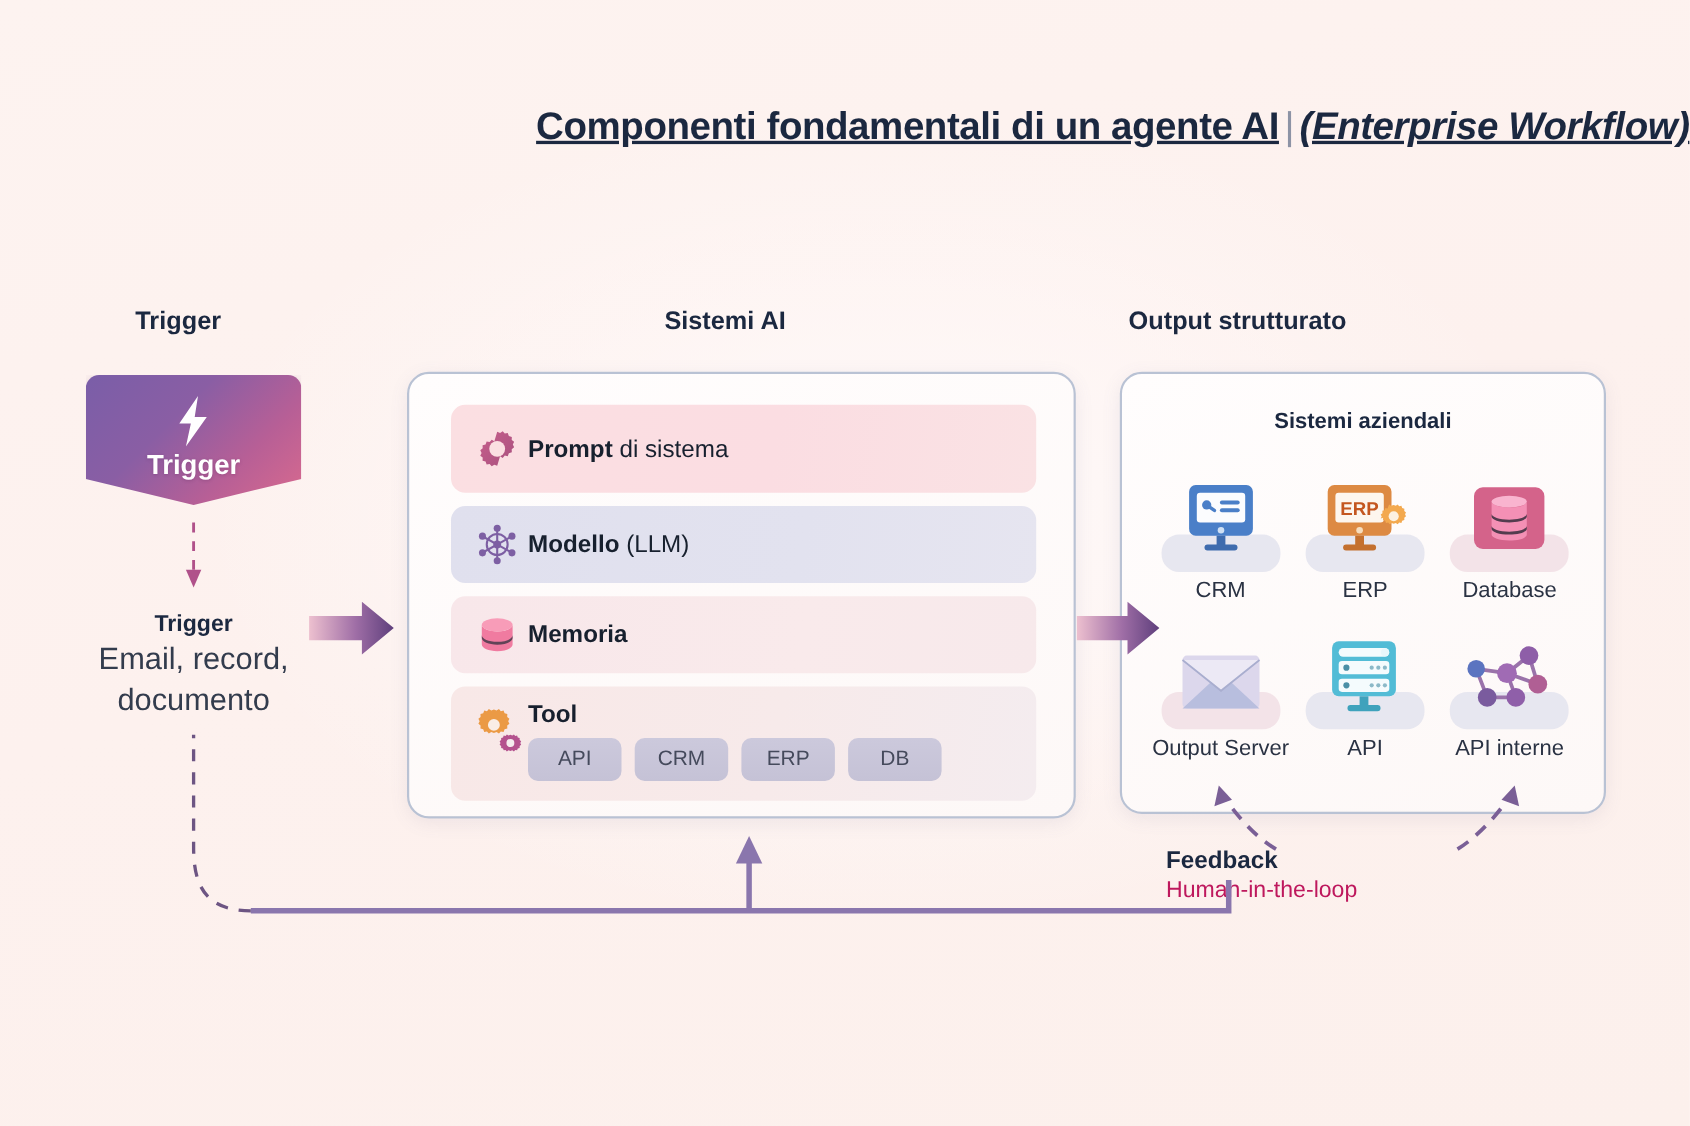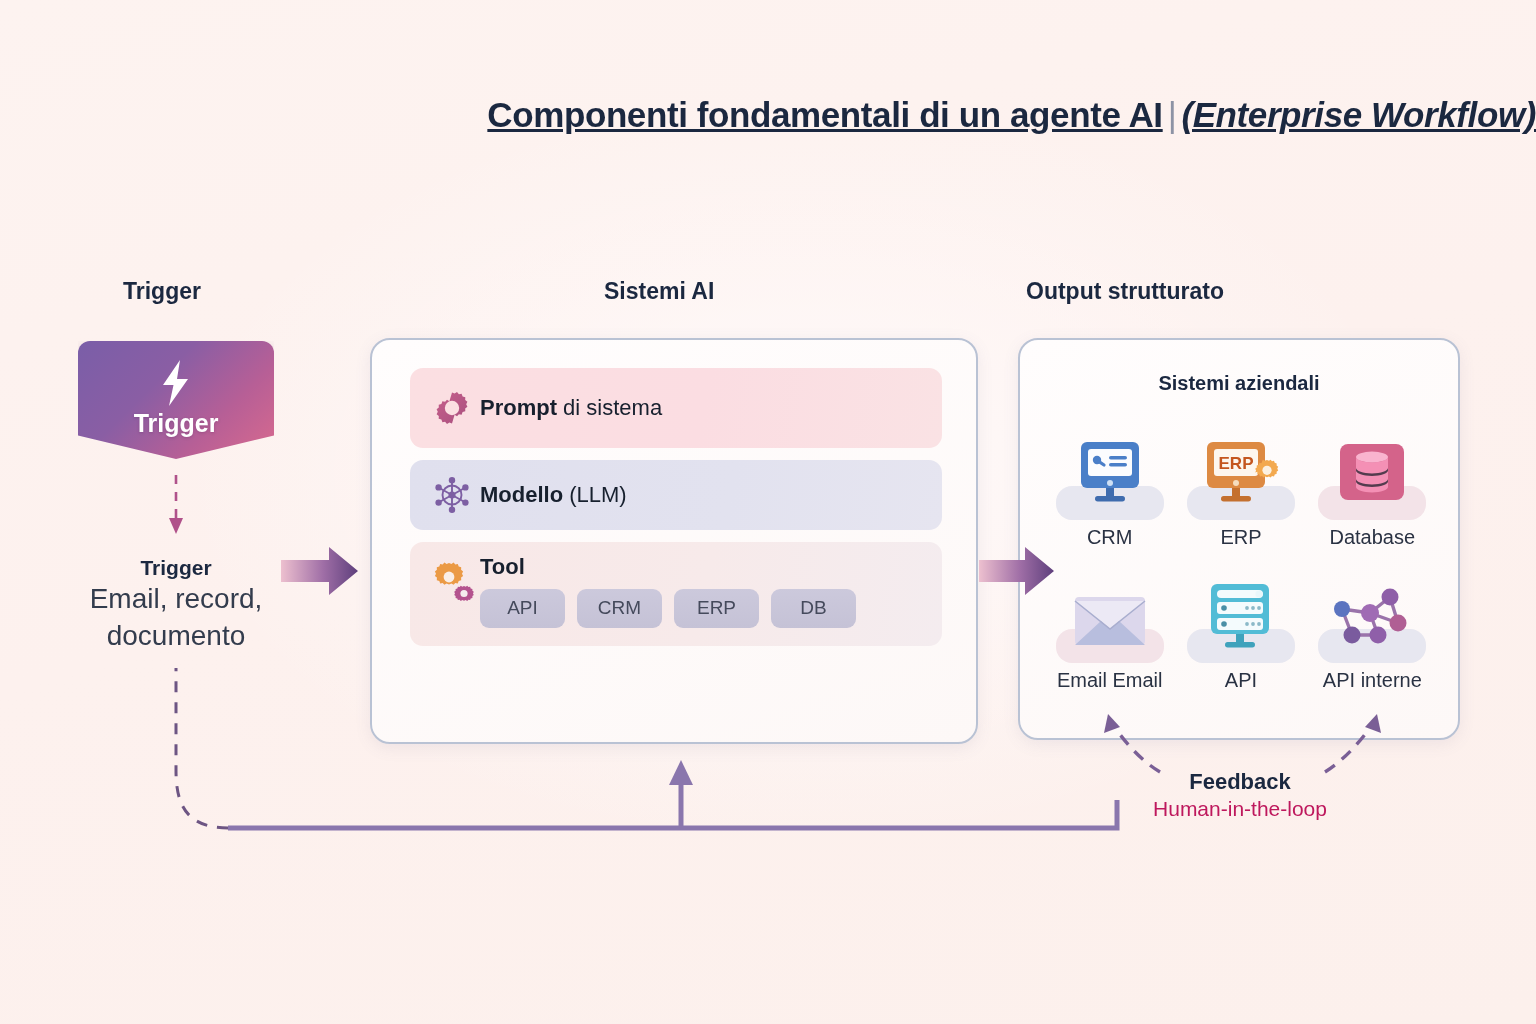--- a/index.html
+++ b/index.html
@@ -220,21 +220,21 @@
     margin-top: 2px;
     white-space: nowrap;
   }
 
   
   .feedback {
     position: absolute;
     top: 768px;
     left: 1060px;
     width: 360px;
-    text-align: center;
+    text-align: left;
     line-height: 1.28;
   }
   .feedback .fb-title {
     font-size: 22px;
     font-weight: bold;
     color: #1b2840;
   }
   .feedback .fb-sub {
     font-size: 21px;
     color: #be185d;
@@ -313,20 +313,34 @@
             <circle cx="6.6" cy="27.6" r="3.2"></circle>
               <circle cx="33.4" cy="27.6" r="3.2"></circle>
           </g>
         </svg>
       </div>
       <div class="row-label">
         <b>Modello</b><span> (LLM)</span>
       </div>
     </div>
 
+    <div class="agent-row" id="row-memoria">
+      <div class="row-icon">
+        <svg width="40" height="40" viewBox="0 0 40 40">
+          <g>
+            <path d="M6 11c0 3.3 6.3 6 14 6s14-2.7 14-6v18c0 3.3-6.3 6-14 6S6 32.3 6 29z" fill="#f07ba0"></path>
+            <ellipse cx="20" cy="11" rx="14" ry="6" fill="#f89cb8"></ellipse>
+            <path d="M6 20.5c0 3.3 6.3 6 14 6s14-2.7 14-6v2.6c0 3.3-6.3 6-14 6s-14-2.7-14-6z" fill="#33303f" opacity="0.75"></path>
+          </g>
+        </svg>
+      </div>
+      <div class="row-label">
+        <b>Memoria</b><span></span>
+      </div>
+    </div>
 
     <div class="agent-row" id="row-tool">
       <div class="row-icon">
         <svg width="46" height="46" viewBox="0 0 46 46">
           <path fill="#eb9a45" d="M17 3l2.4 1 2.2-1.4 1.7 1.9 2.5-.5.9 2.5 2.5.7-.1 2.6 2 1.6-1.1 2.3 1.1 2.3-2 1.6.1 2.6-2.5.7-.9 2.5-2.5-.5-1.7 1.9-2.2-1.4-2.4 1-2.4-1-2.2 1.4-1.7-1.9-2.5.5-.9-2.5-2.5-.7.1-2.6-2-1.6 1.1-2.3-1.1-2.3 2-1.6-.1-2.6 2.5-.7.9-2.5 2.5.5 1.7-1.9 2.2 1.4z"></path>
           <circle cx="17" cy="17" r="5.4" fill="#faeee6"></circle>
           <path fill="#b4528e" d="M32 26l1.7.7 1.5-1 1.2 1.3 1.7-.3.6 1.7 1.7.5v1.8l1.4 1.1-.8 1.6.8 1.6-1.4 1.1v1.8l-1.7.5-.6 1.7-1.7-.3-1.2 1.3-1.5-1-1.7.7-1.7-.7-1.5 1-1.2-1.3-1.7.3-.6-1.7-1.7-.5v-1.8l-1.4-1.1.8-1.6-.8-1.6 1.4-1.1v-1.8l1.7-.5.6-1.7 1.7.3 1.2-1.3 1.5 1z"></path>
           <circle cx="32" cy="33.5" r="3.6" fill="#f5ecee"></circle>
         </svg>
       </div>
@@ -415,21 +429,21 @@
         <div class="out-shadow pinkish"></div>
         <div class="out-icon">
           <svg width="86" height="66" viewBox="0 0 86 66">
             <rect x="8" y="8" width="70" height="48" rx="4" fill="#dcd7ec"></rect>
             <path d="M8 12 L43 40 L78 12 Z" fill="#ece9f5"></path>
             <path d="M8 56 L34 32 L43 40 L52 32 L78 56 Z" fill="#b8bede"></path>
             <path d="M8 12 L43 40 L78 12" fill="none" stroke="#a9aecf" stroke-width="1.6"></path>
           </svg>
         </div>
       </div>
-      <div class="out-label">Email Email</div>
+      <div class="out-label">Output Server</div>
     </div>
 
     <div class="out-cell">
       <div class="out-icon-wrap">
         <div class="out-shadow"></div>
         <div class="out-icon">
           <svg width="80" height="74" viewBox="0 0 80 74">
             <rect x="10" y="3" width="58" height="50" rx="6" fill="#52bcd6"></rect>
             <rect x="16" y="9" width="46" height="8" rx="4" fill="#f4fbfd"></rect>
             <circle cx="58" cy="13" r="3.6" fill="#e9f7fb"></circle>

